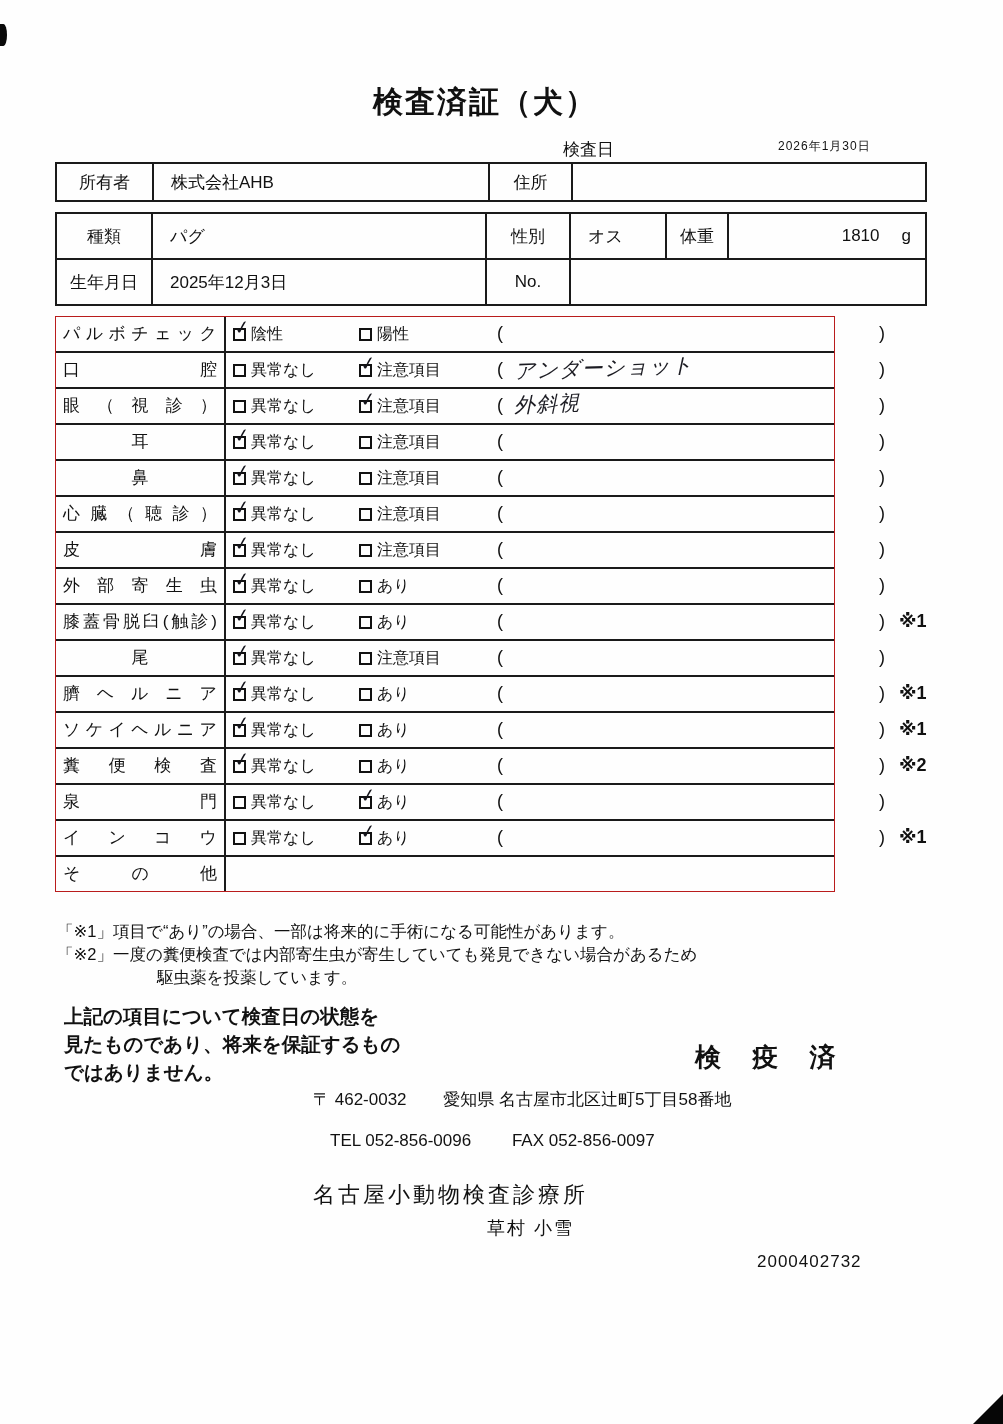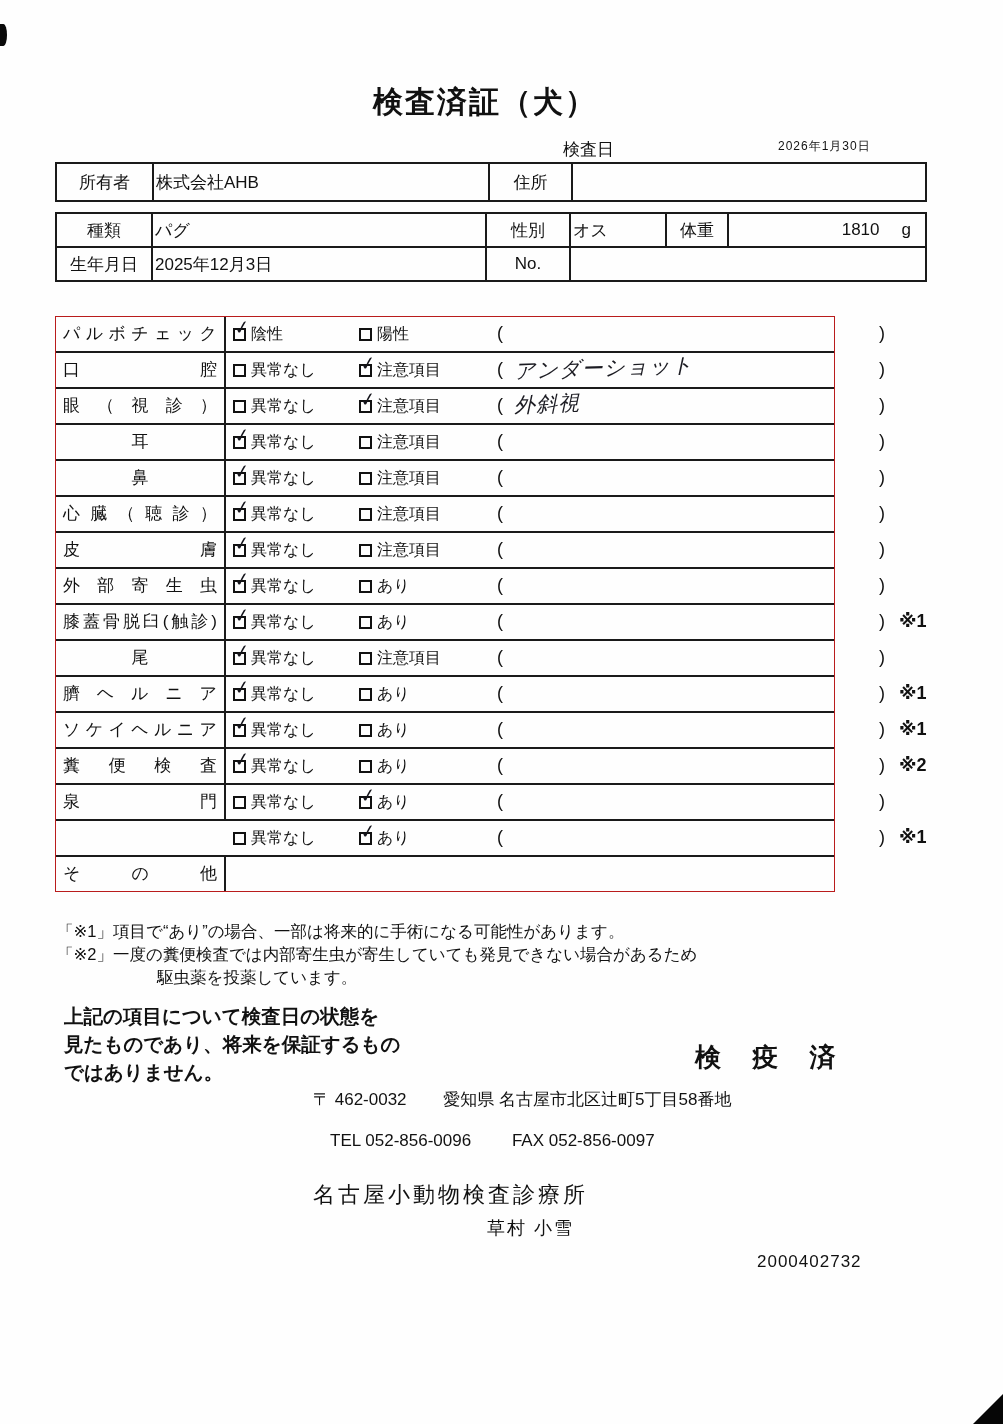--- a/index.html
+++ b/index.html
@@ -15,28 +15,28 @@
   .title{position:absolute;top:82px;left:0;width:970px;margin:0;text-align:center;
          font-size:30px;font-weight:bold;letter-spacing:2px;}
 
   .date-label{position:absolute;left:563px;top:138px;font-size:17px;}
   .date-value{position:absolute;left:778px;top:138px;font-size:12px;letter-spacing:1px;}
 
   
   .tableA{position:absolute;left:55px;top:162px;width:868px;height:36px;
           border:2px solid #1a1a1a;display:flex;box-sizing:content-box;}
   .cell{box-sizing:border-box;border-right:2px solid #1a1a1a;display:flex;align-items:center;
-        font-size:17px;padding:0 2px;white-space:nowrap;overflow:visible;}
+        font-size:17px;padding:0 17px;white-space:nowrap;overflow:visible;}
   .cell.last{border-right:none;flex:1;}
   .cell.lab{justify-content:center;padding:0 4px;}
   .wA1{width:97px;}.wA2{width:336px;}.wA3{width:83px;}
 
   
   .tableB{position:absolute;left:55px;top:212px;width:868px;border:2px solid #1a1a1a;}
-  .b-row{display:flex;height:32px;}
+  .b-row{display:flex;height:44px;}
   .b-row + .b-row{border-top:2px solid #1a1a1a;}
   .wB1{width:96px;}.wB2{width:334px;}.wB3{width:84px;}.wB4{width:96px;}.wB5{width:62px;}
   .weight-cell{justify-content:flex-end;padding-right:14px;}
   .weight-cell .unit{margin-left:22px;}
   .no-value{font-size:18px;letter-spacing:1.5px;}
 
   .intro{position:absolute;left:57px;top:299px;font-size:17px;}
 
   
   .checklist{position:absolute;left:55px;top:316px;width:780px;border:1px solid #b91c1c;box-sizing:border-box;}
@@ -320,20 +320,21 @@
         <span class="opt" style="left: 303px;">
           <span class="cbox">
             <span class="tick">✓</span>
           </span>
           <span class="opt-label">あり</span>
         </span>
         <span class="paren" style="left: 441px;">(</span>
         <span class="paren" style="left: 823px;">)</span>
       </div>
       <div class="c-row">
+        <div class="c-label">インコウ</div>
         <span class="opt" style="left: 177px;">
           <span class="cbox"></span>
           <span class="opt-label">異常なし</span>
         </span>
         <span class="opt" style="left: 303px;">
           <span class="cbox">
             <span class="tick">✓</span>
           </span>
           <span class="opt-label">あり</span>
         </span>

